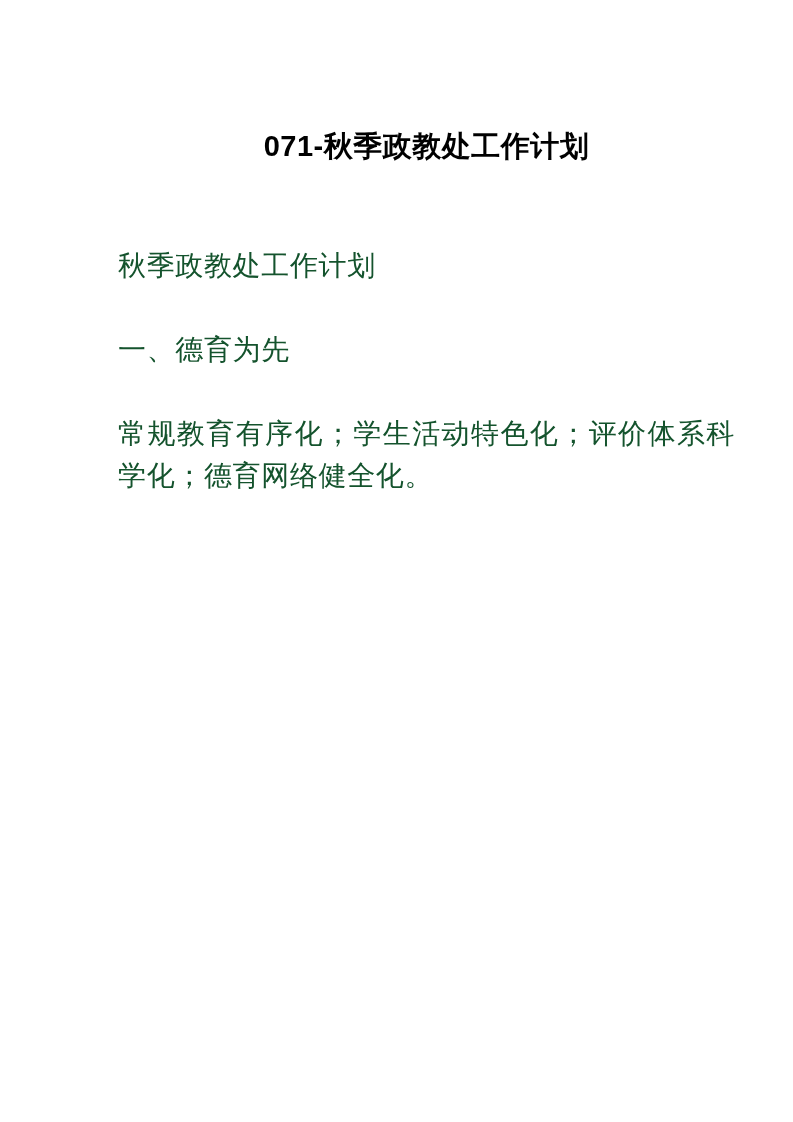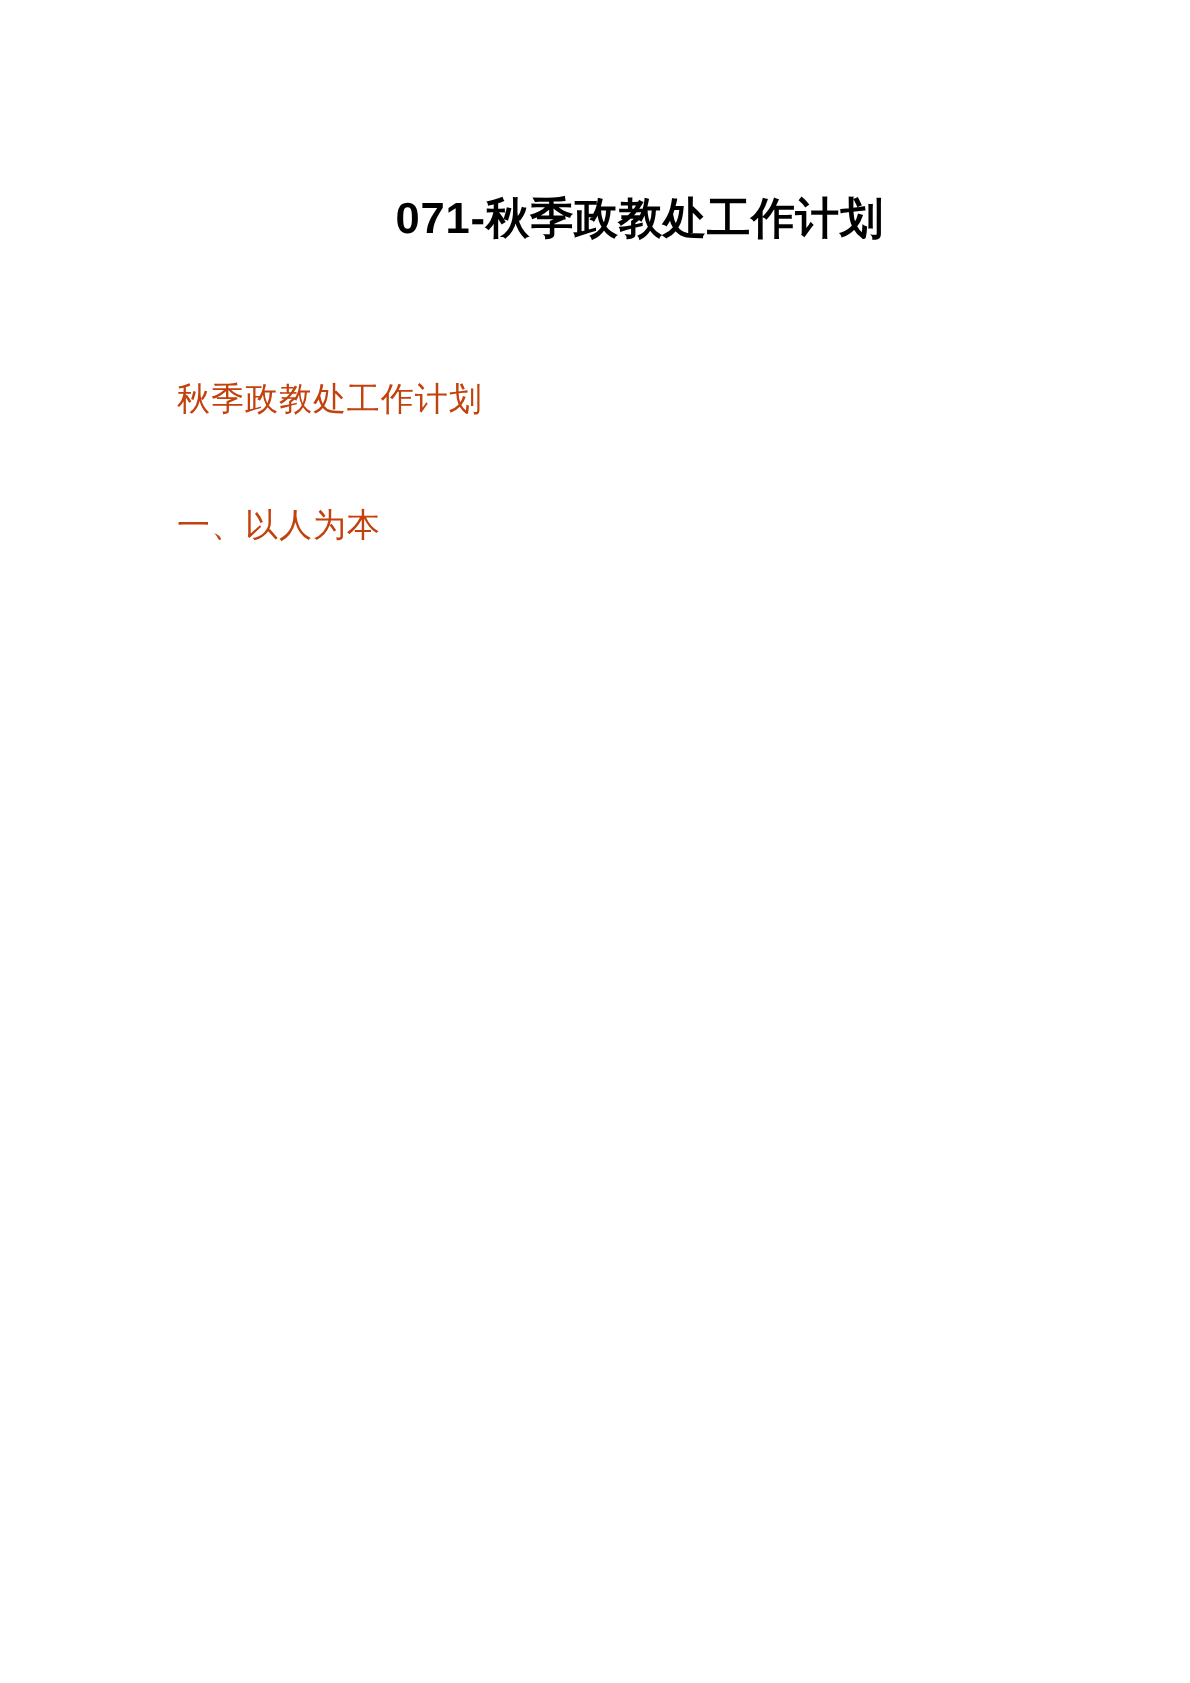--- a/index.html
+++ b/index.html
@@ -25,37 +25,38 @@
     margin: 0;
     font-size: 29px;
     line-height: 40px;
     font-weight: 700;
     text-align: center;
     color: #000000;
     letter-spacing: 0.5px;
   }
   .para {
     margin: 42px 0 0 0;
-    font-size: 22px;
+    font-size: 28px;
     line-height: 42px;
     letter-spacing: 0.65px;
     font-weight: 400;
-    color: #c2410c;
+    color: #14532d;
     text-align: justify;
     word-break: break-all;
   }
   .para.first {
     margin-top: 79px;
   }
 </style>
 </head>
 <body>
 
 <div class="page">
   <h1 class="doc-title">071-秋季政教处工作计划</h1>
 
   <p class="para first">秋季政教处工作计划</p>
 
-  <p class="para">一、以人为本</p>
+  <p class="para">一、德育为先</p>
 
 
 
+  <p class="para">常规教育有序化；学生活动特色化；评价体系科学化；德育网络健全化。</p>
 </div>
 
 </body></html>

